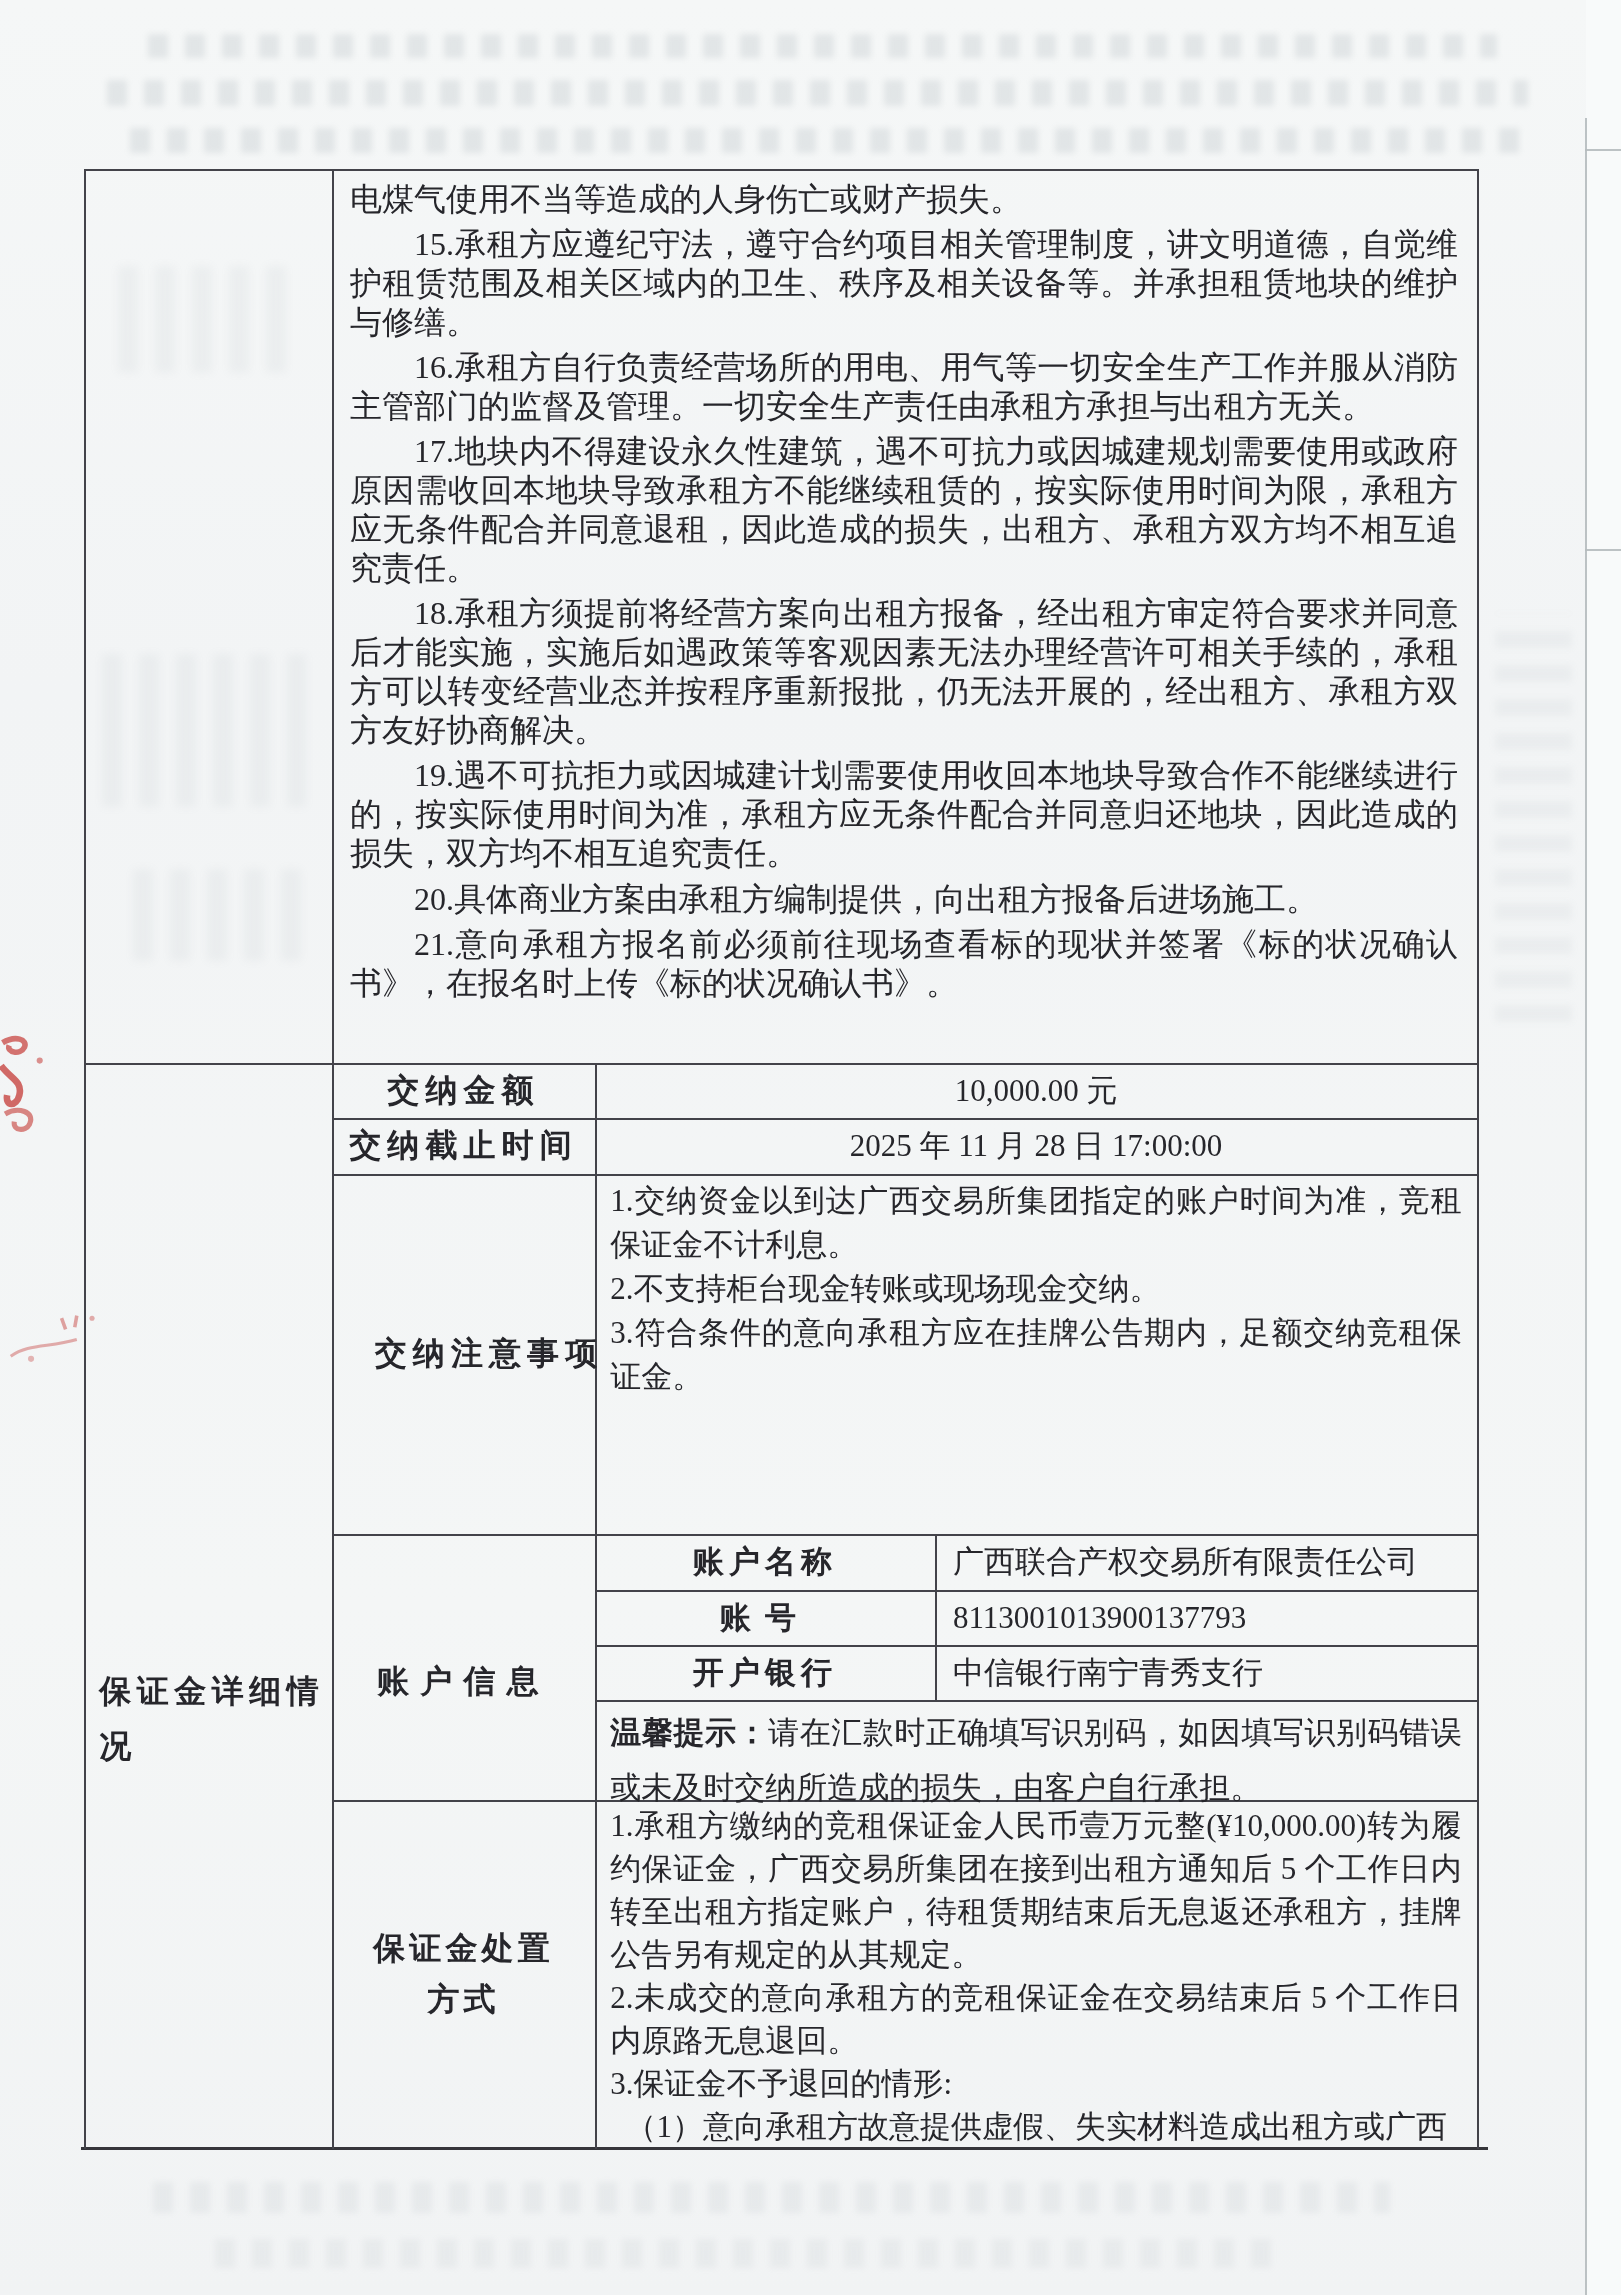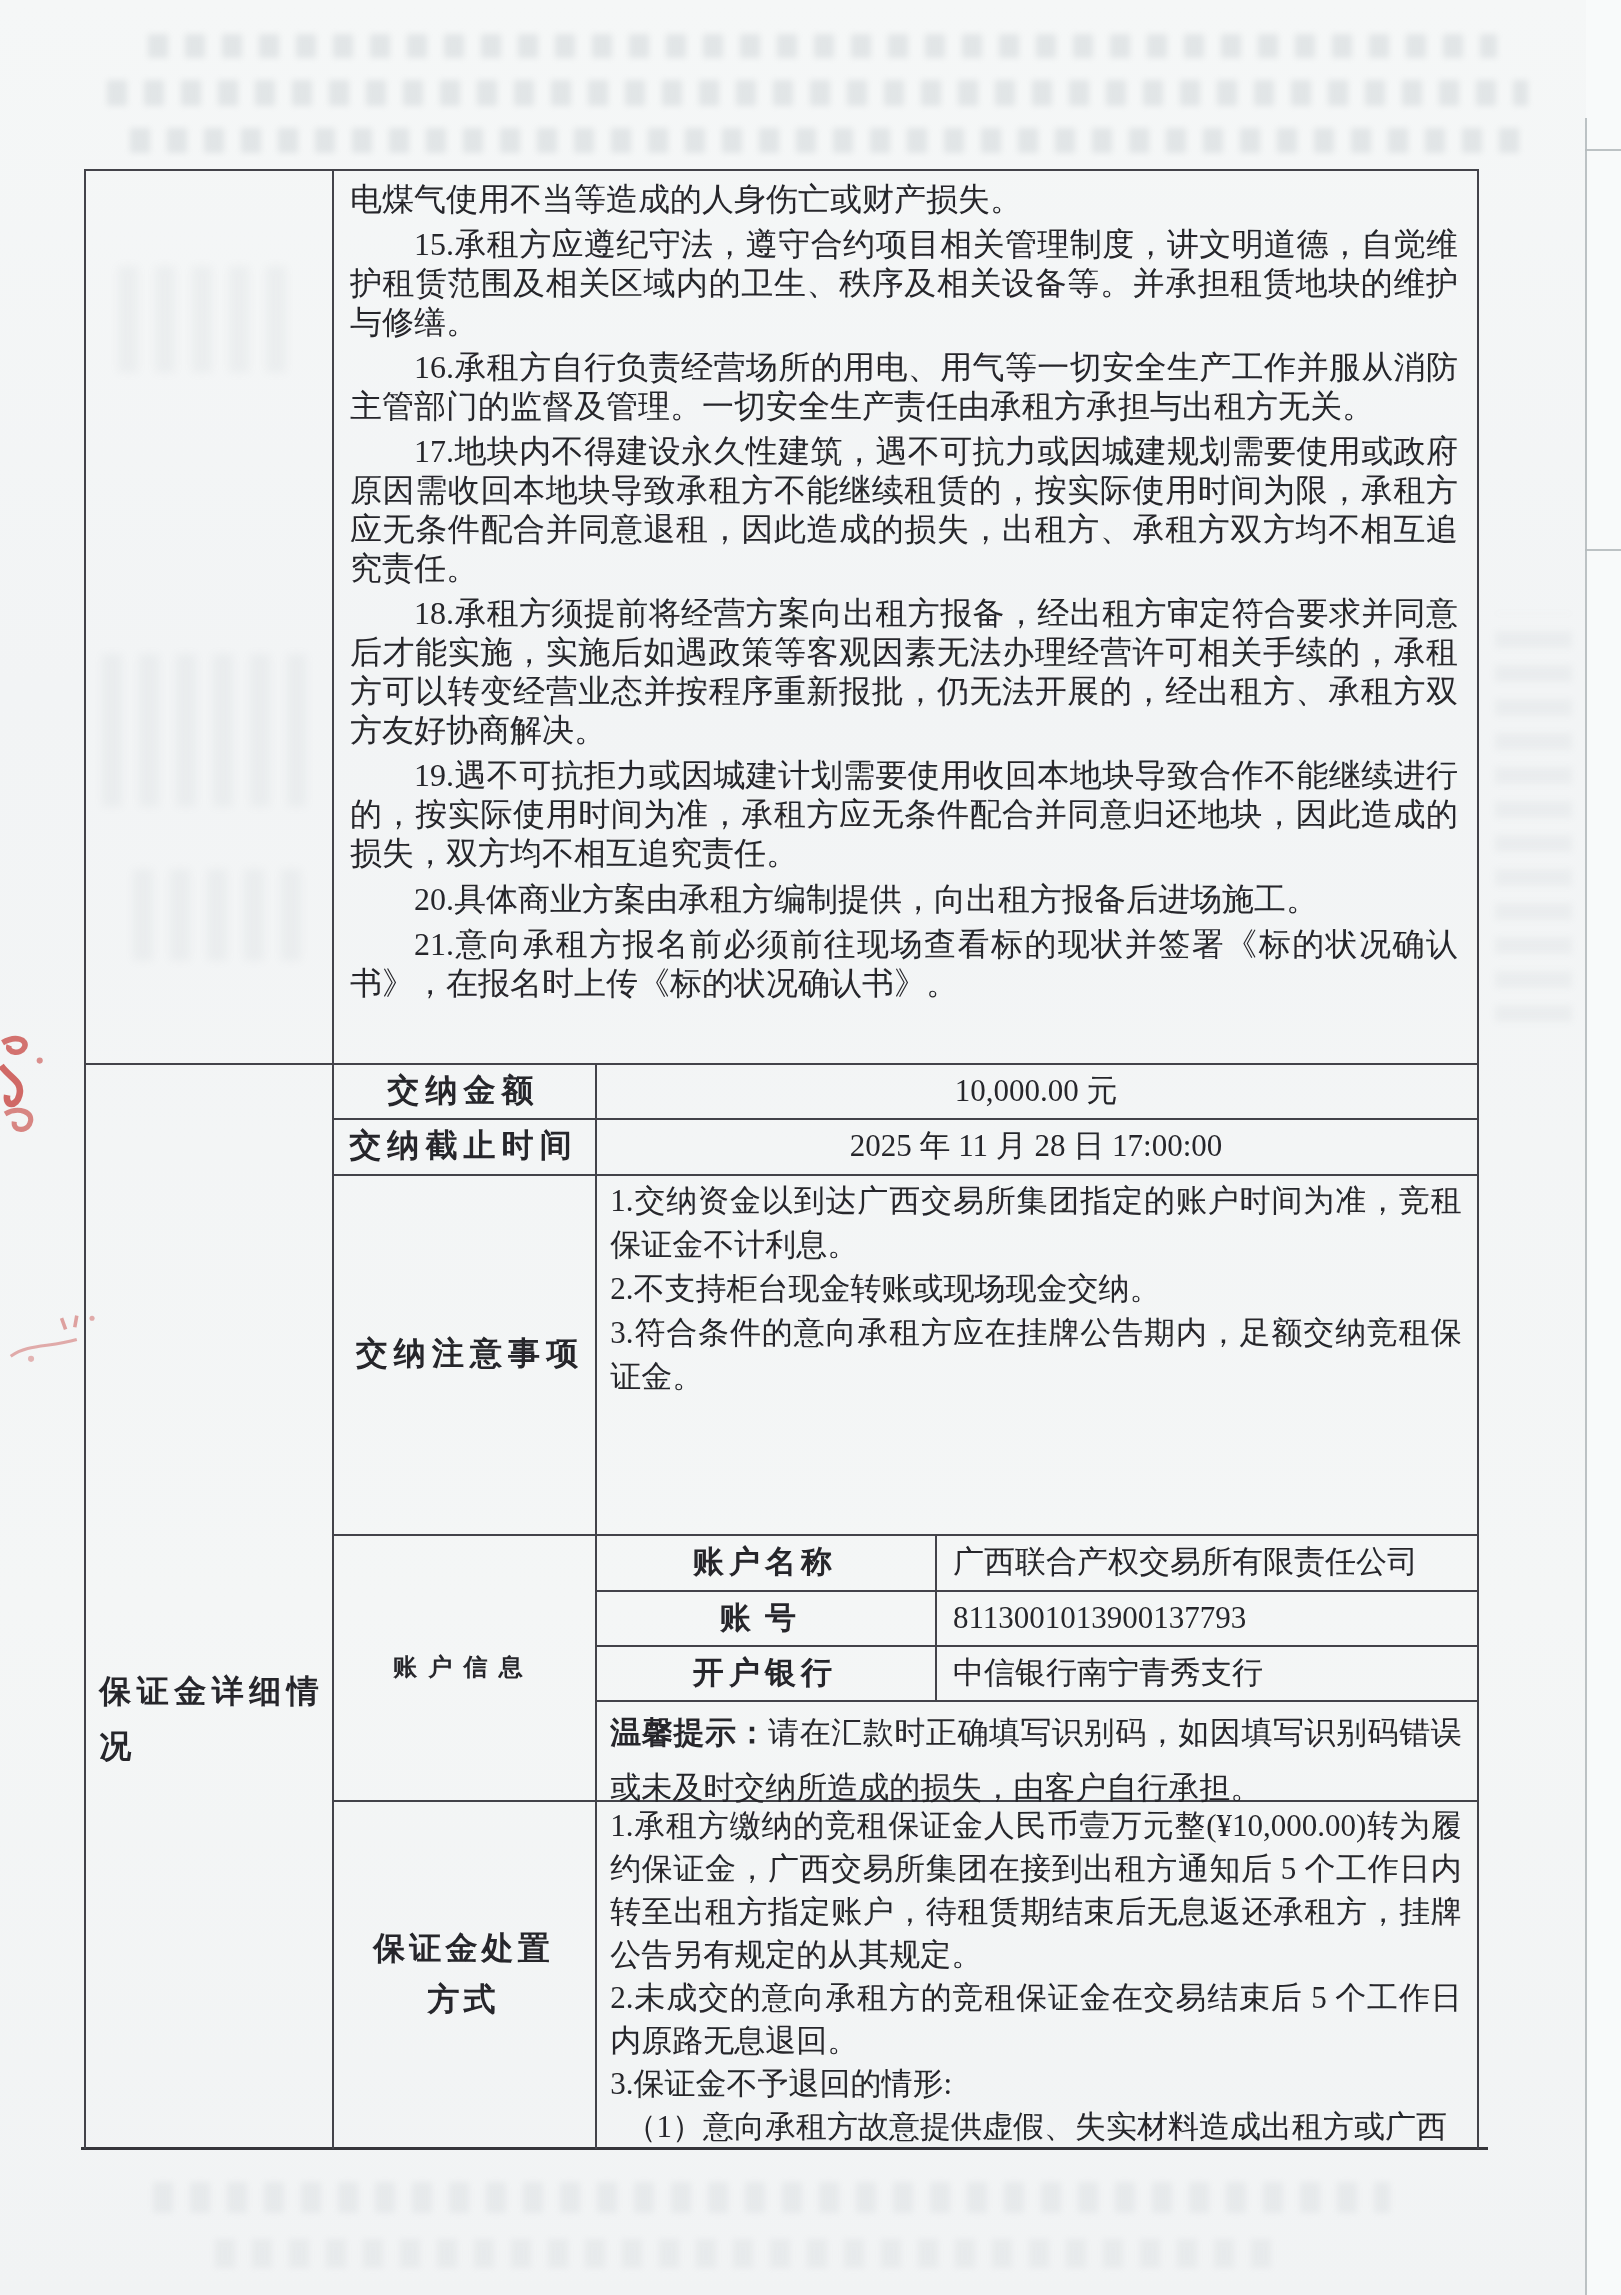--- a/index.html
+++ b/index.html
@@ -29,21 +29,21 @@
 
   .clauses{left:350px;top:180px;width:1108px;font-size:32px;line-height:39px;text-align:justify;}
   .clauses p{margin:0 0 6.1px 0;}
   .clauses p.indent{text-indent:2em;}
 
   .section-label-cell{left:86px;top:1063px;width:246px;height:1312px;display:flex;align-items:center;}
   .section-label{width:100%;padding:0 13.3px;box-sizing:border-box;font-weight:bold;font-size:32px;
     line-height:55px;text-align:justify;text-justify:inter-character;}
 
   .rowlabel{font-weight:bold;font-size:32px;letter-spacing:6.1px;}
-  .biglabel{font-weight:bold;font-size:24px;letter-spacing:11.2px;}
+  .biglabel{font-weight:bold;font-size:32px;letter-spacing:11.2px;margin-top:15px;}
   .value-center{font-size:31px;}
   .sublabel{font-weight:bold;font-size:31px;letter-spacing:5.1px;}
   .subvalue{font-size:31px;padding-left:18px;}
 
   .notes-content{left:595px;top:1174px;width:882px;height:360px;padding:5.1px 15.3px;
     font-size:31px;line-height:44px;text-align:justify;}
   .notes-content p{margin:0;}
 
   .tip{left:595px;top:1700px;width:882px;height:100px;padding:5.1px 15.3px;
     font-size:31px;line-height:55px;text-align:justify;}
@@ -132,21 +132,21 @@
     <div class="cell section-label-cell">
       <div class="section-label">保证金详细情况</div>
     </div>
 
     <div class="cell center rowlabel" style="left:332px;top:1063px;width:263px;height:56px;">交纳金额</div>
     <div class="cell center value-center" style="left:595px;top:1063px;width:882px;height:56px;">10,000.00 元</div>
 
     <div class="cell center rowlabel" style="left:332px;top:1118px;width:263px;height:56px;">交纳截止时间</div>
     <div class="cell center value-center" style="left:595px;top:1118px;width:882px;height:56px;">2025 年 11 月 28 日 17:00:00</div>
 
-    <div class="cell center rowlabel" style="left:332px;top:1174px;width:276px;height:360px;">交纳注意事项</div>
+    <div class="cell center rowlabel" style="left:351px;top:1174px;width:276px;height:360px;">交纳注意事项</div>
     <div class="cell notes-content">
       <p>1.交纳资金以到达广西交易所集团指定的账户时间为准，竞租保证金不计利息。</p>
       <p>2.不支持柜台现金转账或现场现金交纳。</p>
       <p>3.符合条件的意向承租方应在挂牌公告期内，足额交纳竞租保证金。</p>
     </div>
 
     <div class="cell center biglabel" style="left:332px;top:1534px;width:263px;height:265px;">账户信息</div>
 
     <div class="cell center sublabel" style="left:595px;top:1534px;width:340px;height:55px;">账户名称</div>
     <div class="cell vcenter subvalue" style="left:935px;top:1534px;width:586px;height:55px;">广西联合产权交易所有限责任公司</div>

